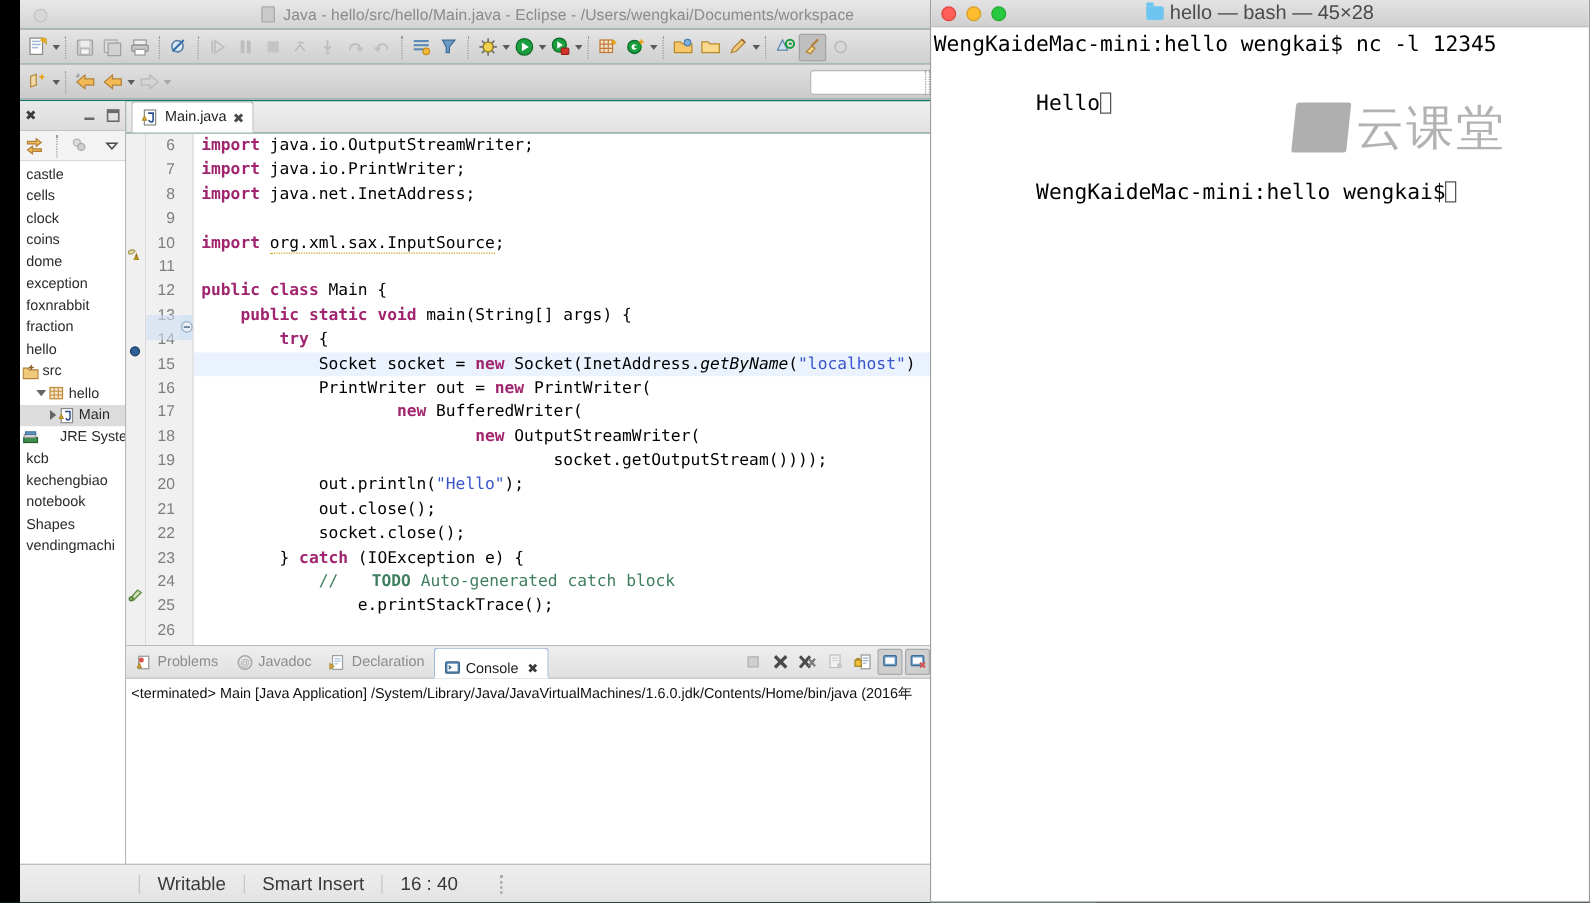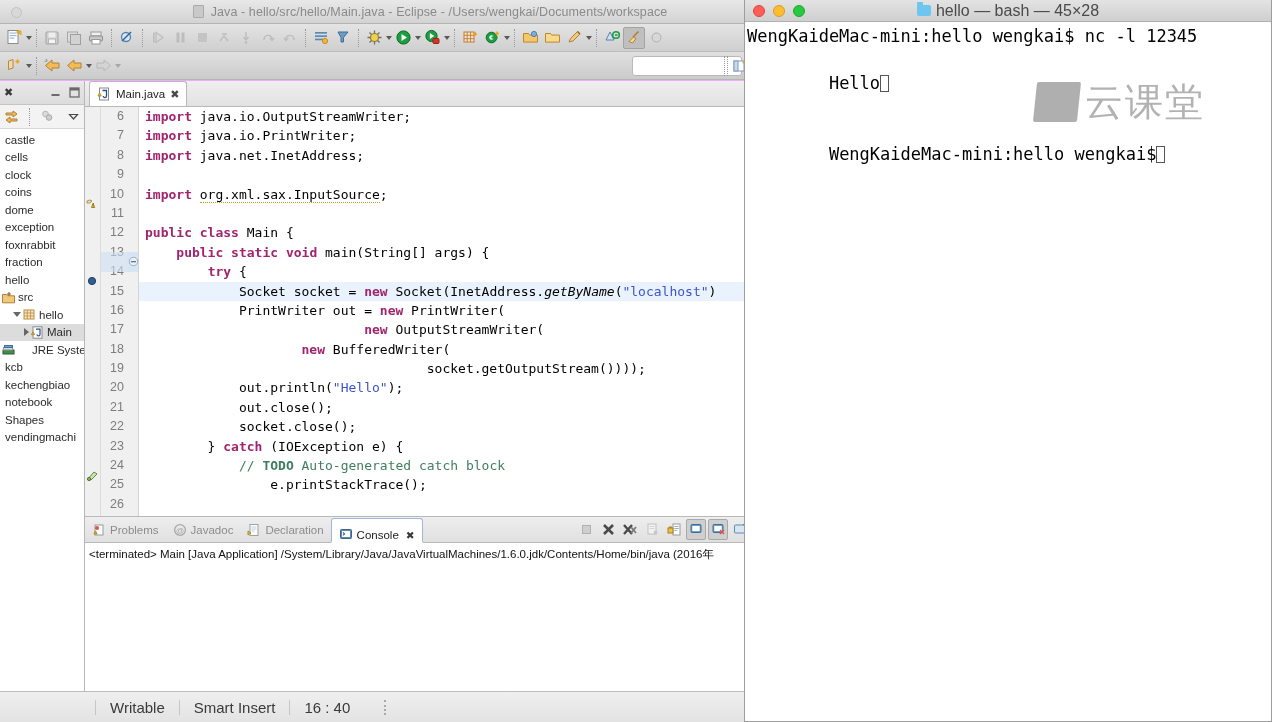--- a/index.html
+++ b/index.html
@@ -7,22 +7,22 @@
     margin: 0; padding: 0;
     width: 1272px; height: 722px;
     overflow: hidden;
     background: #000;
     font-family: "Liberation Sans", sans-serif;
   }
   #root { position: relative; width: 1272px; height: 722px; }
 
   
   .eclipse-window {
-    position: absolute; left: 0; top: 0; width: 861px; height: 722px;
-    background: #f0abfc;
+    position: absolute; left: 16px; top: 0; width: 861px; height: 722px;
+    background: #0f766e;
     border-right: 1px solid #555;
     overflow: hidden;
   }
   .ecl-titlebar {
     height: 24px; width: 100%;
     background: linear-gradient(#e8e8e8, #d3d3d3);
     border-bottom: 1px solid #b4b4b4;
     display: flex; align-items: center; justify-content: center;
     position: relative;
   }
@@ -144,21 +144,21 @@
   .cl {
     height: 19.4px; line-height: 19.4px; font-size: 13px;
     font-family: "DejaVu Sans Mono", monospace; white-space: pre;
   }
   .linenums .cl { color: #7d7d7d; font-size: 12.5px; font-family: "Liberation Sans", sans-serif; }
   .codetext .cl { padding-left: 6px; }
   .cl.hl { background: #eaf2fd; }
   .k  { color: #a0246e; font-weight: bold; }   
   .s  { color: #3a55cc; }                      
   .c  { color: #3f7f5f; }                      
-  .td { color: #3f7f5f; font-weight: bold; }   
+  .td { color: #3f7f5f; font-weight: bold; margin-left: 19px; }   
   .it { font-style: italic; }
   .underl { border-bottom: 1px dotted #c8a21a; }
   .ruler {
     width: 15px; flex: none; background: linear-gradient(90deg,#f4f4f4,#e9e9e9);
     border-left: 1px solid #d0d0d0; position: relative;
   }
   .rmark { position: absolute; left: 3px; width: 9px; height: 5px; border-radius: 1px; }
   .vscroll {
     position: absolute; right: 0; top: 0; width: 6px; height: 100%;
   }
@@ -719,22 +719,22 @@
                 <div class="cl"><span class="k">import</span> java.io.PrintWriter;</div>
                 <div class="cl"><span class="k">import</span> java.net.InetAddress;</div>
                 <div class="cl"></div>
                 <div class="cl"><span class="k">import</span> <span class="underl">org.xml.sax.InputSource</span>;</div>
                 <div class="cl"></div>
                 <div class="cl"><span class="k">public</span> <span class="k">class</span> Main {</div>
                 <div class="cl">    <span class="k">public</span> <span class="k">static</span> <span class="k">void</span> main(String[] args) {</div>
                 <div class="cl">        <span class="k">try</span> {</div>
                 <div class="cl hl">            Socket socket = <span class="k">new</span> Socket(InetAddress.<span class="it">getByName</span>(<span class="s">"localhost"</span>)</div>
                 <div class="cl">            PrintWriter out = <span class="k">new</span> PrintWriter(</div>
+                <div class="cl">                    <span class="k">new</span> BufferedWriter(</div>
                 <div class="cl">                            <span class="k">new</span> OutputStreamWriter(</div>
-                <div class="cl">                    <span class="k">new</span> BufferedWriter(</div>
                 <div class="cl">                                    socket.getOutputStream())));</div>
                 <div class="cl">            out.println(<span class="s">"Hello"</span>);</div>
                 <div class="cl">            out.close();</div>
                 <div class="cl">            socket.close();</div>
                 <div class="cl">        } <span class="k">catch</span> (IOException e) {</div>
                 <div class="cl">            <span class="c">// <span class="td">TODO</span> Auto-generated catch block</span></div>
                 <div class="cl">                e.printStackTrace();</div>
               </div>
             <div class="ruler">
               <div class="vscroll">

